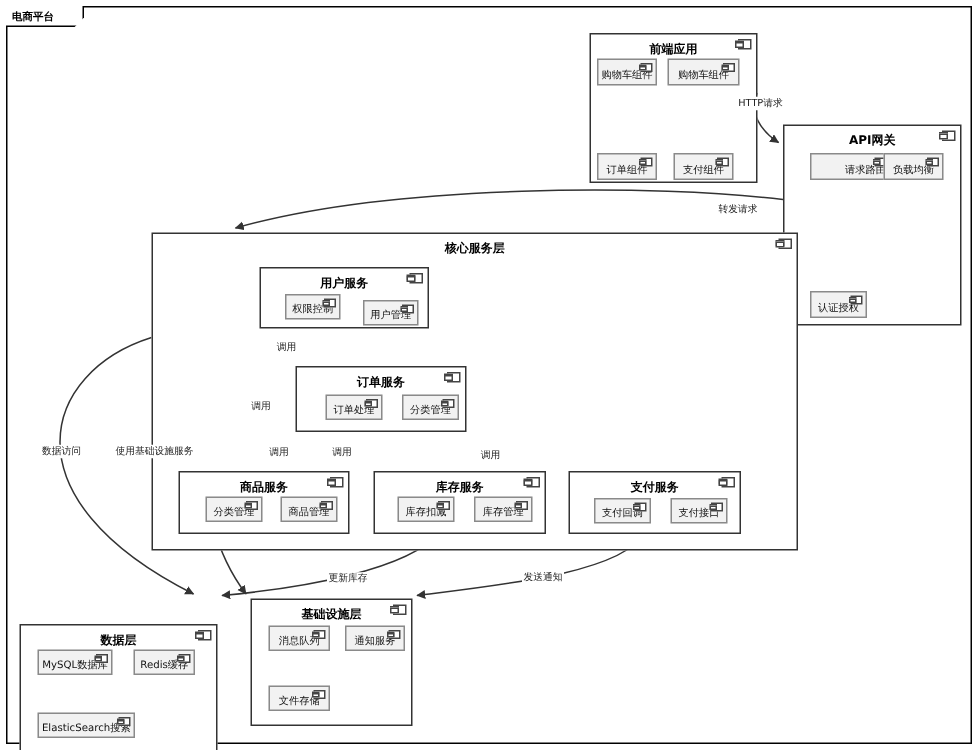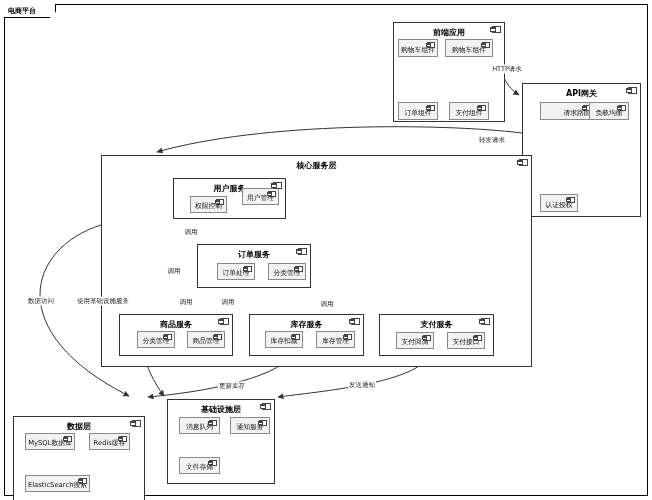--- a/index.html
+++ b/index.html
@@ -100,21 +100,21 @@
     <span class="cicon"></span>
     <div class="ctitle">核心服务层</div>
 
     <div class="svc" style="left:71px; top:22px; width:113px; height:41px;">
       <span class="cicon"></span>
       <div class="ctitle">用户服务</div>
       <div class="leaf" style="left:16px; top:17px; width:37px; height:17px;">
         <span class="cicon"></span>
         <span class="lbl">权限控制</span>
       </div>
-      <div class="leaf" style="left:68px; top:9px; width:37px; height:17px;">
+      <div class="leaf" style="left:68px; top:21px; width:37px; height:17px;">
         <span class="cicon"></span>
         <span class="lbl">用户管理</span>
       </div>
     </div>
 
     <div class="svc" style="left:95px; top:88px; width:114px; height:44px;">
       <span class="cicon"></span>
       <div class="ctitle">订单服务</div>
       <div class="leaf" style="left:19px; top:18px; width:38px; height:17px;">
         <span class="cicon"></span>

